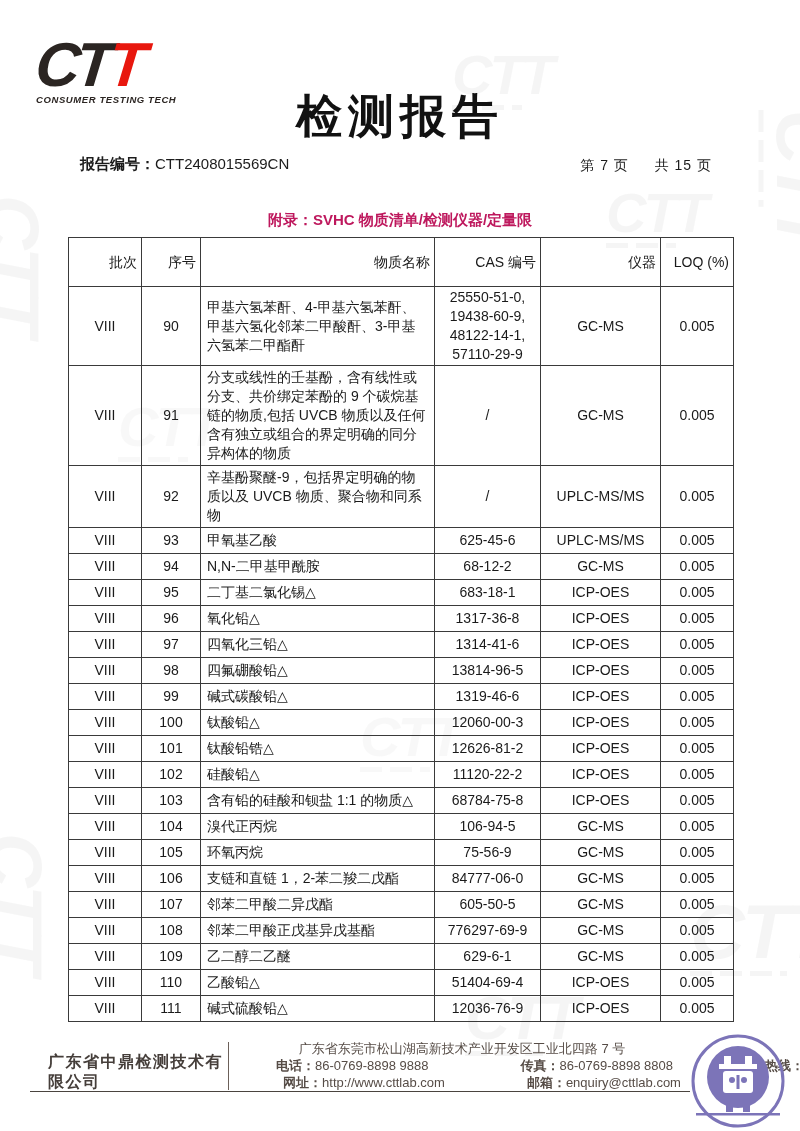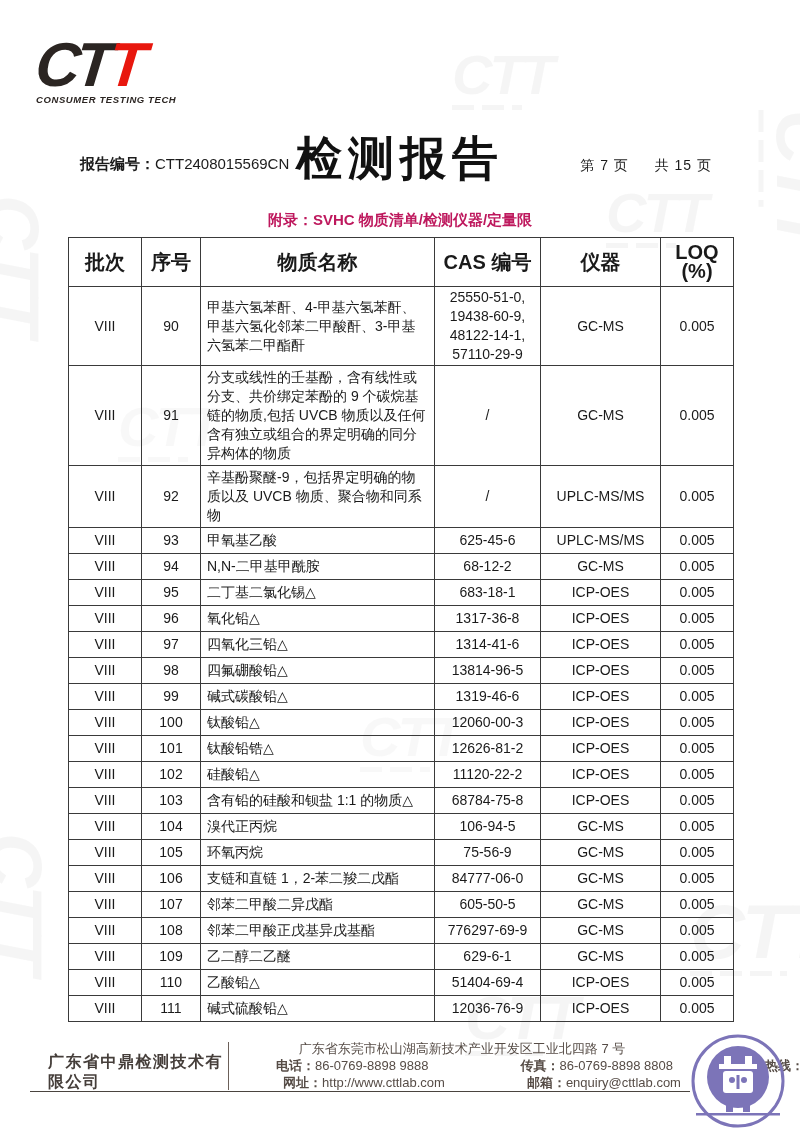--- a/index.html
+++ b/index.html
@@ -16,33 +16,33 @@
   .wm.faint{opacity:.03;}
 
   
   .logo{position:absolute;left:36px;top:36px;width:170px;}
   .logo-text{font-style:italic;font-weight:bold;font-size:62px;line-height:.92;
       letter-spacing:-5px;transform:skewX(-6deg);font-family:"Liberation Sans",sans-serif;}
   .logo-sub{font-style:italic;font-weight:bold;font-size:9.5px;letter-spacing:.6px;
       color:#2b2522;margin-top:1px;white-space:nowrap;}
   .doc-title{position:absolute;left:0;right:0;top:86px;text-align:center;
       font-family:"Liberation Serif","DejaVu Serif",serif;font-weight:900;
-      font-size:46px;letter-spacing:6px;color:#111;margin-top:42px;}
+      font-size:46px;letter-spacing:6px;color:#111;}
   .report-line{position:absolute;left:80px;top:155px;font-size:15px;}
   .report-line .lbl{font-weight:bold;}
   .page-info{position:absolute;right:88px;top:157px;font-size:14px;letter-spacing:1px;}
 
   
   .tbl-caption{position:absolute;left:0;right:0;top:211px;text-align:center;
       font-size:15px;font-weight:bold;color:#be185d;}
   table.svhc{position:absolute;left:68px;top:237px;border-collapse:collapse;
       table-layout:fixed;width:665px;font-size:14px;color:#1a1a1a;background:transparent;}
   table.svhc th,table.svhc td{border:1px solid #3a3a3a;text-align:center;
       vertical-align:middle;padding:1px 4px;line-height:19px;background:transparent;}
-  table.svhc th{font-weight:bold;height:46px;font-size:20px;}
+  table.svhc th{font-weight:normal;height:46px;font-size:14px;text-align:right;}
   col.c-batch{width:73px;} col.c-no{width:59px;} col.c-name{width:234px;}
   col.c-cas{width:106px;} col.c-inst{width:120px;} col.c-loq{width:73px;}
   table.svhc td.col-name{text-align:left;padding:2px 6px;}
   table.svhc td.col-cas{white-space:pre-line;}
   table.svhc td{height:21px;}
 
   
   .footer{position:absolute;left:0;top:1036px;width:800px;color:#564c46;}
   .f-company{position:absolute;left:48px;top:16px;width:180px;font-size:16px;
       font-weight:bold;letter-spacing:1.5px;color:#453e3a;line-height:20px;}

